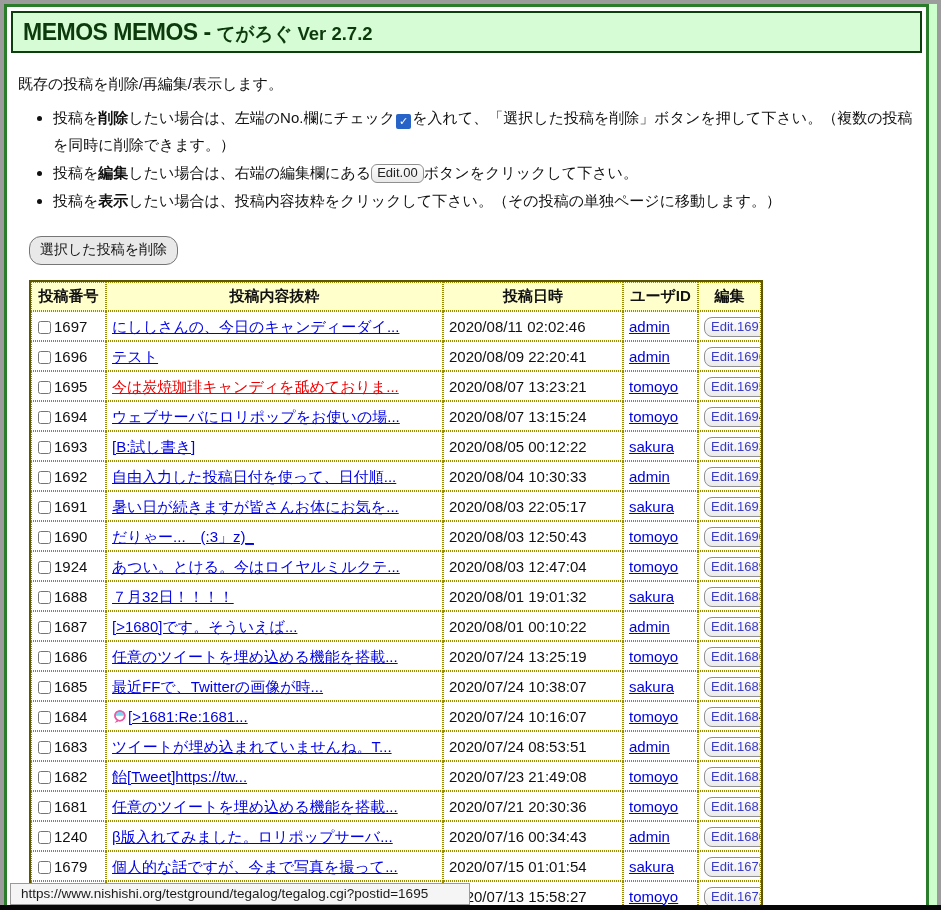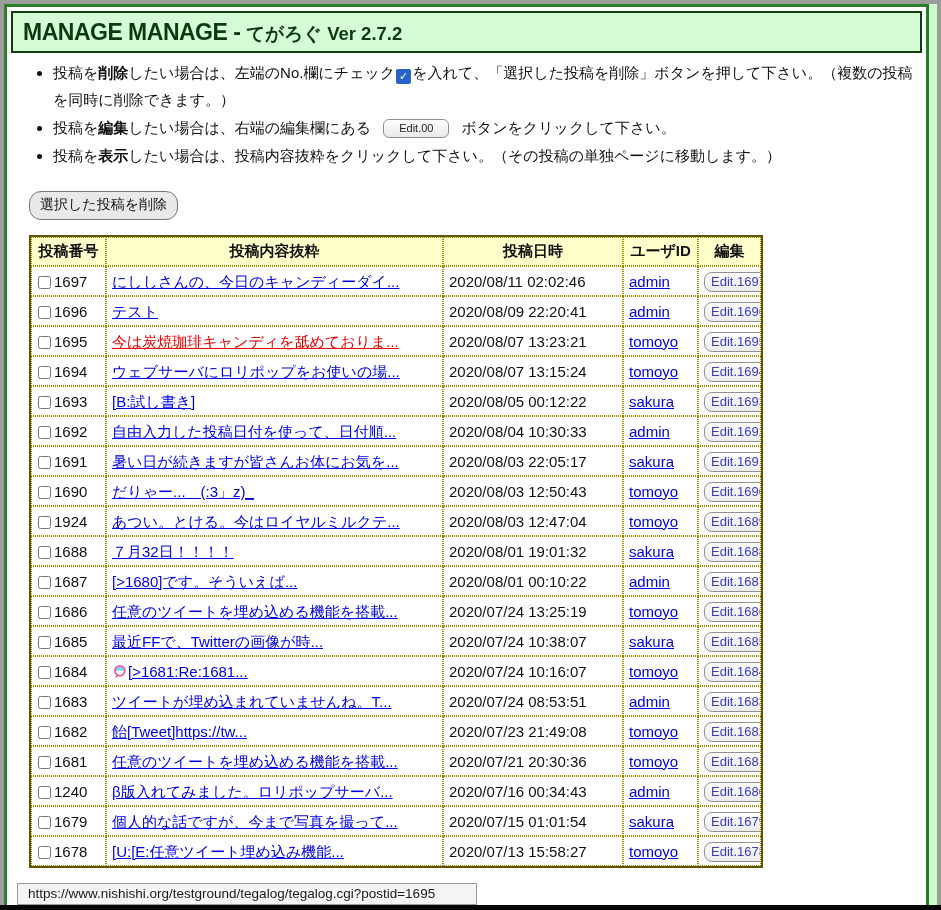--- a/index.html
+++ b/index.html
@@ -13,21 +13,21 @@
     font-size:23px;font-weight:bold;padding:6px 10px;letter-spacing:-0.5px;line-height:1.15;}
   h1 .title-sub{font-size:18.5px;letter-spacing:0;}
 
   .content{padding:2px 8px 0 6px;font-size:15px;color:#111;}
   .lead{margin:16px 0 10px 5px;}
   ul.instructions{margin:0 0 18px 0;padding-left:40px;line-height:1.8;}
   ul.instructions li{margin:0 0 1px 0;}
   .check-icon{display:inline-block;width:15px;height:15px;background:#2864c8;border-radius:2px;
     color:#fff;font-size:11px;font-weight:bold;text-align:center;line-height:15px;vertical-align:-2px;margin:0 1px;}
   .chip{display:inline-block;border:1px solid #8f8f8f;border-radius:6px;background:linear-gradient(#fdfdfd,#e9e9e9);
-    padding:0 15px 1px;font-size:11px;color:#222;line-height:16px;vertical-align:1px;margin:0 12px;}
+    padding:0 5px 1px;font-size:13px;color:#222;line-height:16px;vertical-align:1px;margin:0 0;}
 
   button.delete-btn{margin:4px 0 0 16px;background:#e9e9e9;border:1px solid #767676;border-radius:12px;
     padding:4px 10px 5px;font-size:14px;color:#111;font-family:inherit;cursor:pointer;}
 
   table.posts{border-collapse:separate;border-spacing:0;border:2px solid #5f5600;margin:15px 0 0 16px;
     table-layout:fixed;width:732px;background:#fff;}
   table.posts th{background:#ffffcc;border:1px dotted #9a8c00;font-weight:bold;font-size:15px;
     padding:4px 0;text-align:center;overflow:hidden;white-space:nowrap;}
   table.posts td{border:1px dotted #9a8c00;padding:3px 5px;font-size:15px;line-height:21px;
     overflow:hidden;white-space:nowrap;vertical-align:middle;}
@@ -36,35 +36,36 @@
   td.c-dt{font-size:15.5px;}
   a.excerpt{color:#0000e6;text-decoration:underline;cursor:pointer;}
   a.excerpt.red{color:#ee0000;}
   a.user{color:#0000e6;text-decoration:underline;cursor:pointer;}
   button.edit-btn{display:inline-block;border:1px solid #919191;border-radius:8px;
     background:linear-gradient(#fefefe,#ebebeb);color:#3b3bc9;font-size:13px;padding:1px 6px 2px;
     font-family:inherit;cursor:pointer;}
   td.c-ed{text-align:center;padding:2px 2px;}
   .emoji{vertical-align:-2px;margin-right:1px;}
 
-  .status-bar{position:absolute;left:17px;bottom:5px;width:460px;height:22px;box-sizing:border-box;
+  .status-bar{position:absolute;left:10px;bottom:5px;width:460px;height:22px;box-sizing:border-box;
     background:#f5f5f5;border:1px solid #9a9a9a;font-size:13.5px;color:#1a1a1a;line-height:20px;
     padding:0 10px;white-space:nowrap;overflow:hidden;}
   .bottom-bar{position:absolute;left:0;right:0;bottom:0;height:5px;background:#070707;}
 </style>
 </head>
 <body>
 
 <div class="screen">
   <div class="page-bg">
     <div class="content-box">
 
-      <h1 class="page-title"><span>MANAGE MANAGE -</span> <span class="title-sub">てがろぐ Ver 2.7.2</span></h1>
+      <h1 class="page-title"><span>MEMOS MEMOS -</span> <span class="title-sub">てがろぐ Ver 2.7.2</span></h1>
 
       <div class="content">
+        <p class="lead">既存の投稿を削除/再編集/表示します。</p>
 
         <ul class="instructions">
           <li><span>投稿を</span><b>削除</b><span>したい場合は、左端のNo.欄にチェック</span><span class="check-icon">✓</span><span>を入れて、「選択した投稿を削除」ボタンを押して下さい。（複数の投稿を同時に削除できます。）</span></li>
           <li><span>投稿を</span><b>編集</b><span>したい場合は、右端の編集欄にある</span><span class="chip">Edit.00</span><span>ボタンをクリックして下さい。</span></li>
           <li><span>投稿を</span><b>表示</b><span>したい場合は、投稿内容抜粋をクリックして下さい。（その投稿の単独ページに移動します。）</span></li>
         </ul>
 
         <button class="delete-btn">選択した投稿を削除</button>
 
         <table class="posts">

